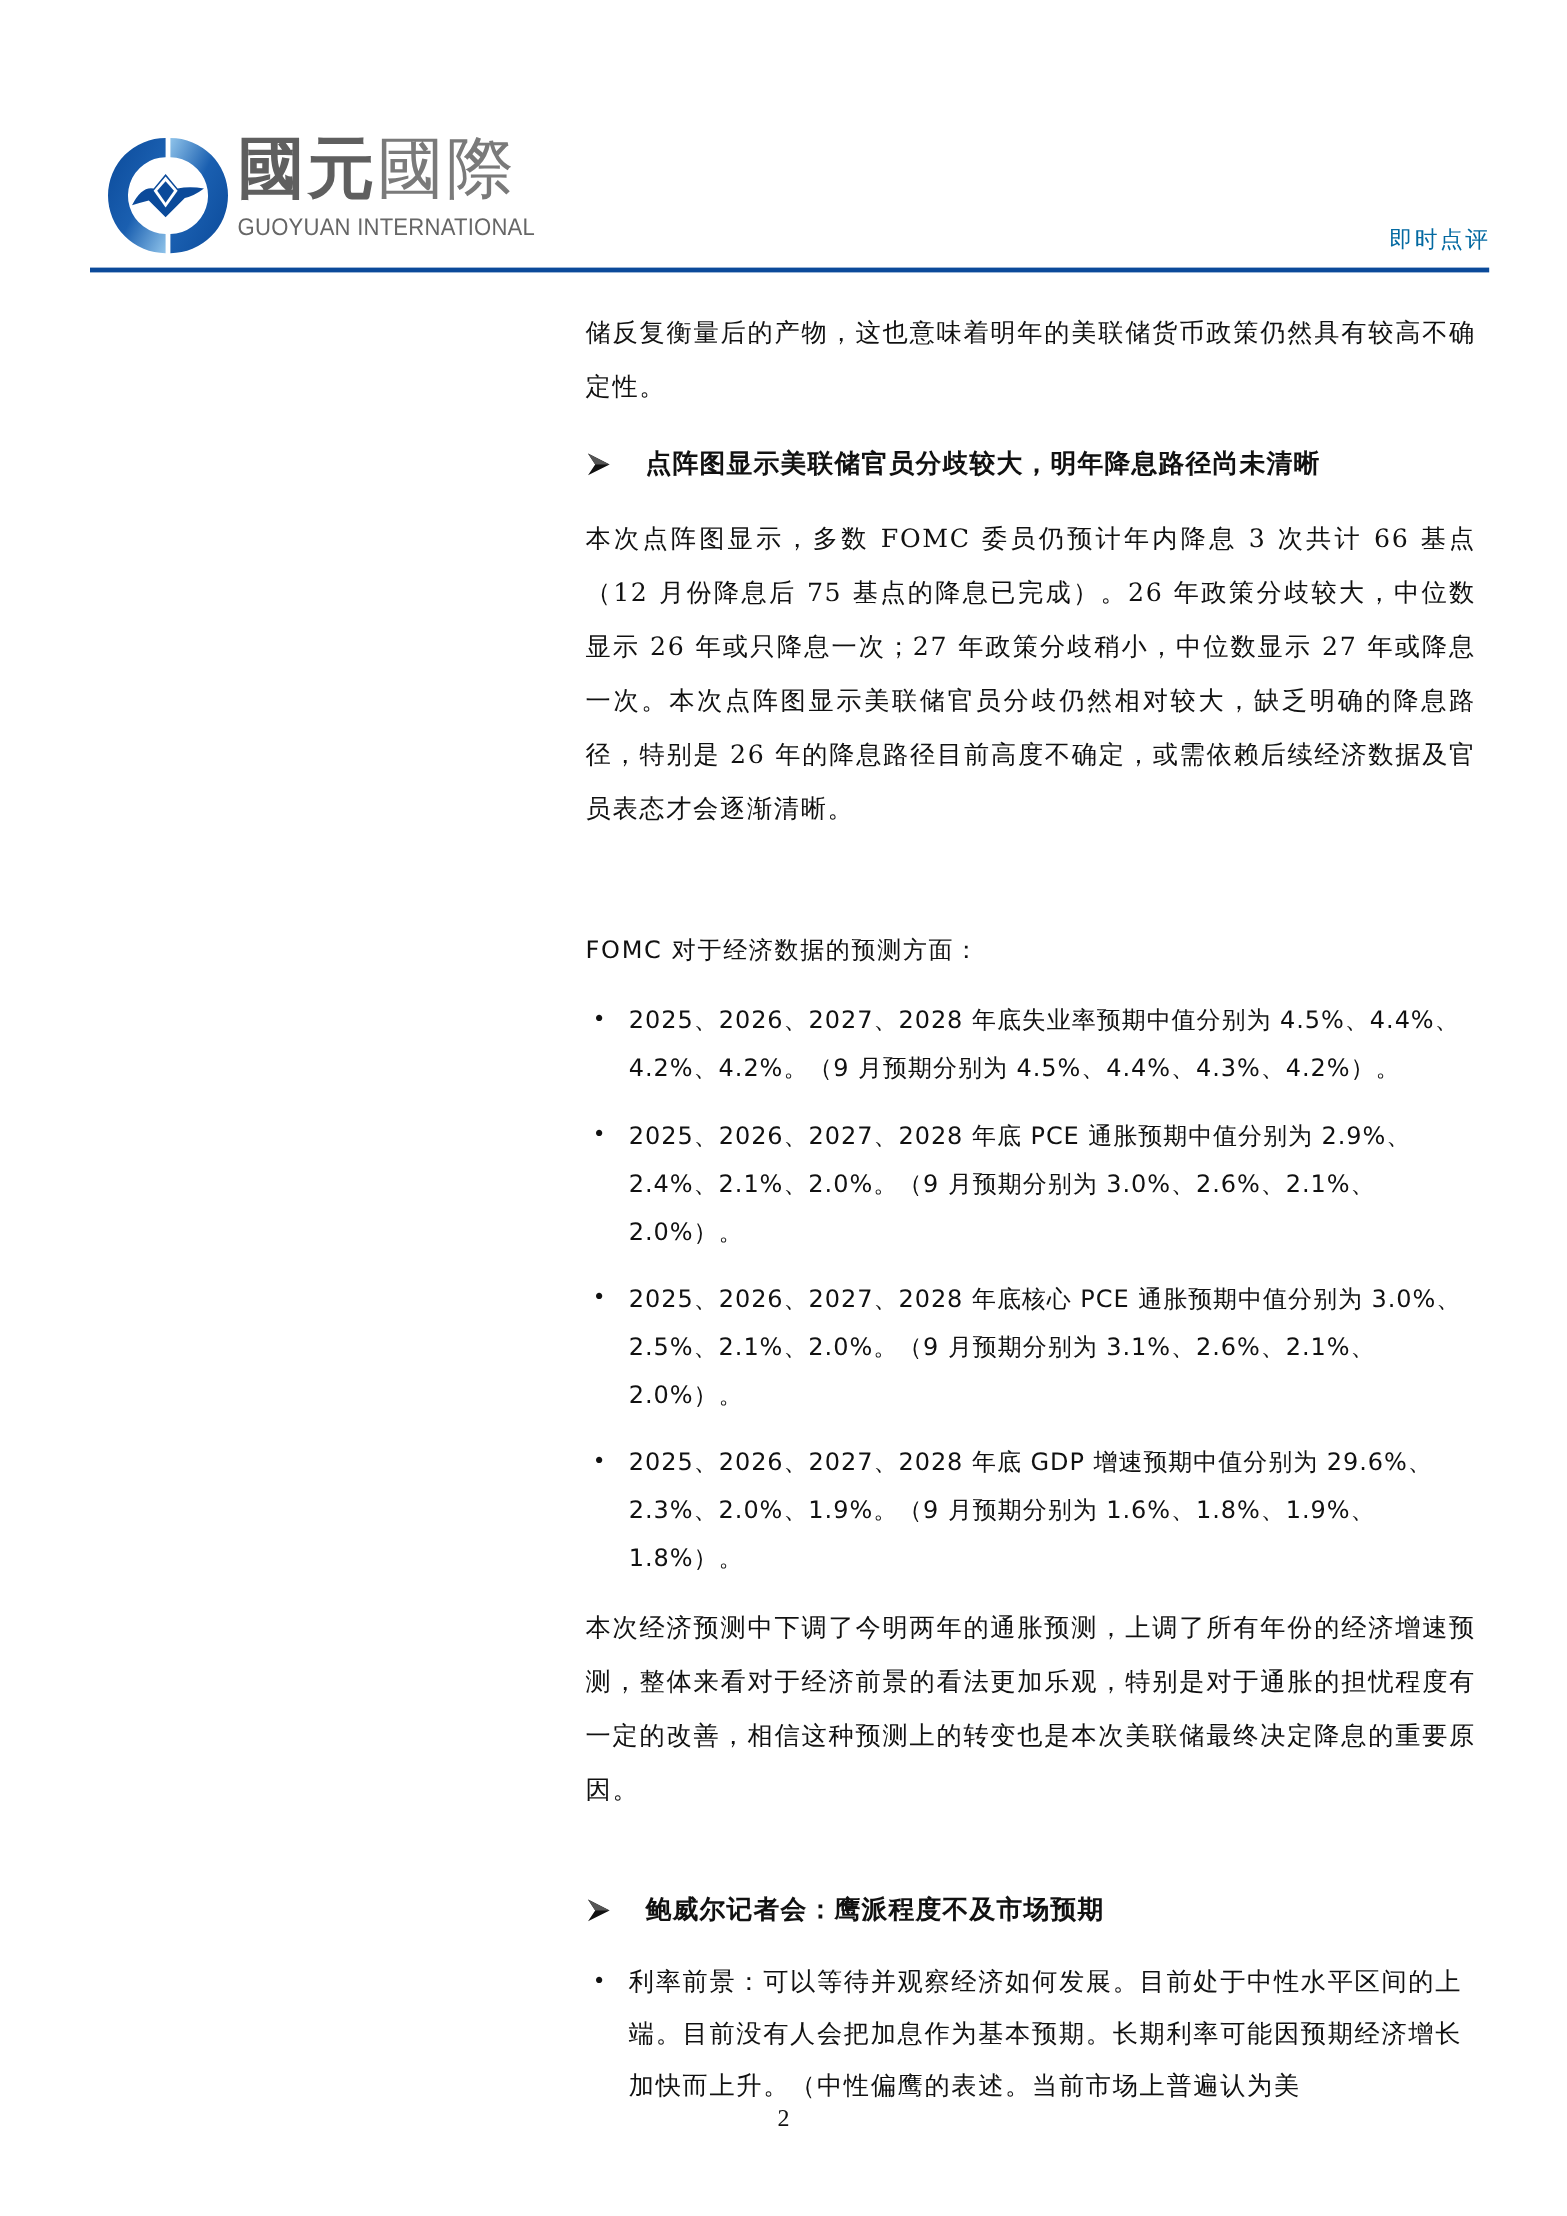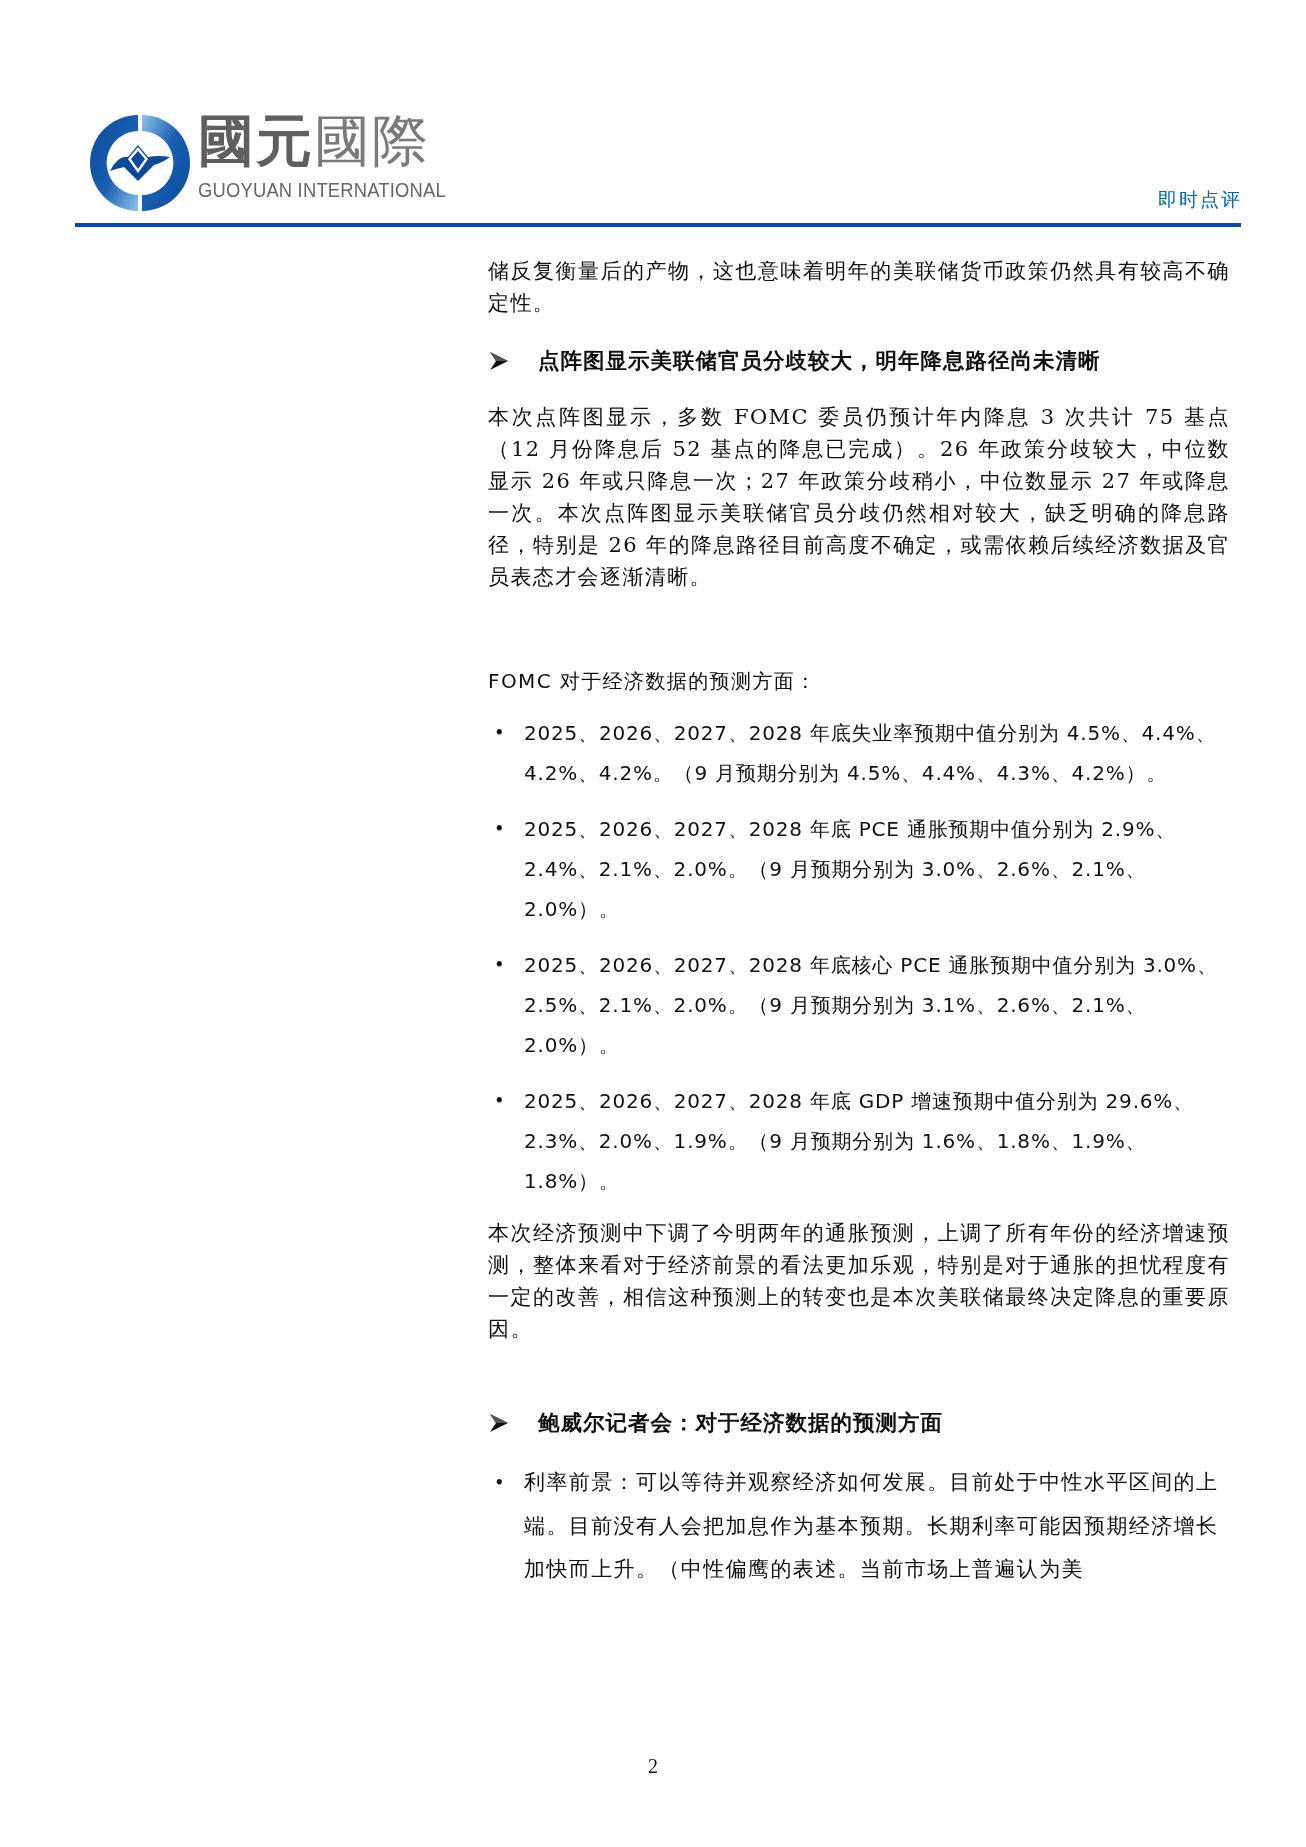--- a/index.html
+++ b/index.html
@@ -14,21 +14,21 @@
   .brand-cn .bold { font-weight: bold; color: #5f5f5f; }
   .brand-cn .light { font-weight: normal; color: #7a7a7a; }
   .brand-en { position: absolute; left: 198px; top: 140px; font-family: "Liberation Sans", sans-serif;
               font-size: 20px; line-height: 22px; color: #666; letter-spacing: 0.2px; white-space: nowrap; transform: scaleX(0.92); transform-origin: left; }
   .doc-type { position: absolute; right: 64px; top: 148px; font-family: "DejaVu Serif", serif;
               font-size: 19px; color: #0369a1; letter-spacing: 2px; }
   .header-rule { position: absolute; left: 75px; top: 184px; width: 1166px; height: 4px; background: #0b4a9a; }
 
   
   .content { position: absolute; left: 488px; top: 216px; width: 742px; }
-  .p { font-size: 21px; line-height: 32px; margin: 0; text-align: justify; letter-spacing: 1.4px; }
+  .p { font-size: 21px; line-height: 45px; margin: 0; text-align: justify; letter-spacing: 1.4px; }
   .heading { font-family: "DejaVu Sans", sans-serif; font-weight: bold; font-size: 21.5px; line-height: 40px;
              margin: 0; display: flex; align-items: center; letter-spacing: 1px; }
   .heading .arrow { width: 22px; height: 22px; margin-right: 28px; flex: none; }
   .sans { font-family: "DejaVu Sans", sans-serif; }
   ul.bullets { list-style: none; padding: 0; margin: 0; }
   ul.bullets li { position: relative; padding-left: 36px; font-size: 21px; line-height: 40px; letter-spacing: 0.8px; }
   ul.bullets li .dot { position: absolute; left: 6px; top: 0; font-size: 18px; }
   ul.bullets li .txt { display: block; font-family: "DejaVu Sans", sans-serif; font-size: 20px; }
   ul.press li { line-height: 43.5px; }
   ul.press li .txt { font-family: Liberation Serif, serif; font-size: 21px; letter-spacing: 1.4px; }
@@ -76,21 +76,21 @@
     <p class="p">储反复衡量后的产物，这也意味着明年的美联储货币政策仍然具有较高不确定性。</p>
 
     <h2 class="heading" style="margin-top:22px;">
       <svg class="arrow" viewBox="0 0 22 22">
         <path d="M2 2 L20 11 L2 20 L8 11 Z" fill="#111"></path>
         <path d="M2 2 L20 11 L8 11 Z" fill="#555"></path>
       </svg>
       <span>点阵图显示美联储官员分歧较大，明年降息路径尚未清晰</span>
     </h2>
 
-    <p class="p" style="margin-top:20px;">本次点阵图显示，多数 FOMC 委员仍预计年内降息 3 次共计 75 基点（12 月份降息后 52 基点的降息已完成）。26 年政策分歧较大，中位数显示 26 年或只降息一次；27 年政策分歧稍小，中位数显示 27 年或降息一次。本次点阵图显示美联储官员分歧仍然相对较大，缺乏明确的降息路径，特别是 26 年的降息路径目前高度不确定，或需依赖后续经济数据及官员表态才会逐渐清晰。</p>
+    <p class="p" style="margin-top:20px;">本次点阵图显示，多数 FOMC 委员仍预计年内降息 3 次共计 66 基点（12 月份降息后 75 基点的降息已完成）。26 年政策分歧较大，中位数显示 26 年或只降息一次；27 年政策分歧稍小，中位数显示 27 年或降息一次。本次点阵图显示美联储官员分歧仍然相对较大，缺乏明确的降息路径，特别是 26 年的降息路径目前高度不确定，或需依赖后续经济数据及官员表态才会逐渐清晰。</p>
 
     <p class="p sans" style="margin-top:72px; font-size:20px;">FOMC 对于经济数据的预测方面：</p>
 
     <ul class="bullets" style="margin-top:16px;">
       <li style="margin-bottom:16px;">
         <span class="dot">•</span>
         <span class="txt">2025、2026、2027、2028 年底失业率预期中值分别为 4.5%、4.4%、4.2%、4.2%。（9 月预期分别为 4.5%、4.4%、4.3%、4.2%）。</span>
       </li>
       <li style="margin-bottom:16px;">
         <span class="dot">•</span>
@@ -106,21 +106,21 @@
       </li>
     </ul>
 
     <p class="p" style="margin-top:16px;">本次经济预测中下调了今明两年的通胀预测，上调了所有年份的经济增速预测，整体来看对于经济前景的看法更加乐观，特别是对于通胀的担忧程度有一定的改善，相信这种预测上的转变也是本次美联储最终决定降息的重要原因。</p>
 
     <h2 class="heading" style="margin-top:58px;">
       <svg class="arrow" viewBox="0 0 22 22">
         <path d="M2 2 L20 11 L2 20 L8 11 Z" fill="#111"></path>
         <path d="M2 2 L20 11 L8 11 Z" fill="#555"></path>
       </svg>
-      <span>鲍威尔记者会：对于经济数据的预测方面</span>
+      <span>鲍威尔记者会：鹰派程度不及市场预期</span>
     </h2>
 
 
     <ul class="bullets press" style="margin-top:18px;">
       <li>
         <span class="dot">•</span>
         <span class="txt">利率前景：可以等待并观察经济如何发展。目前处于中性水平区间的上端。目前没有人会把加息作为基本预期。长期利率可能因预期经济增长加快而上升。（中性偏鹰的表述。当前市场上普遍认为美</span>
       </li>
     </ul>
   </div>

